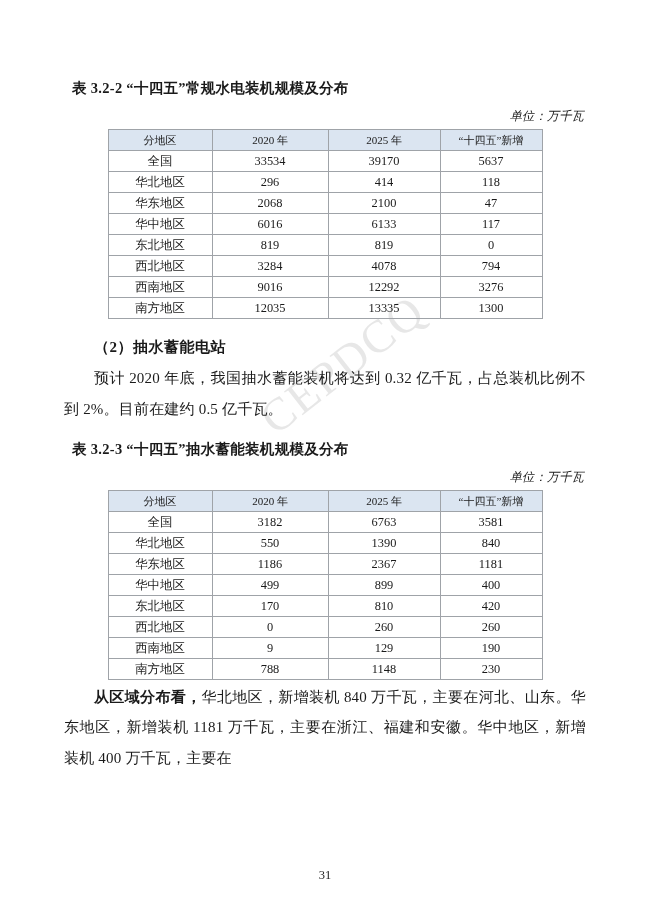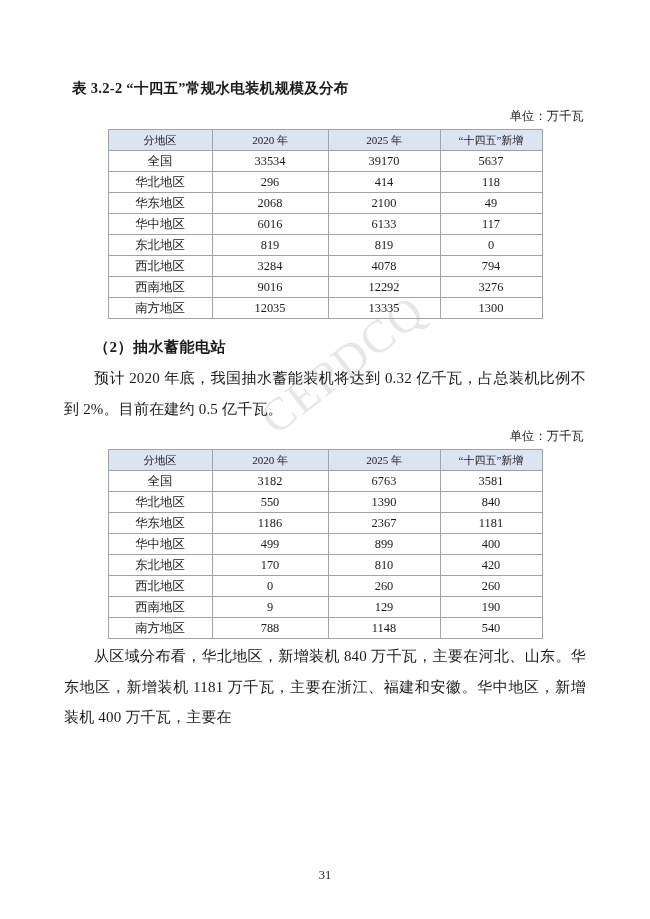--- a/index.html
+++ b/index.html
@@ -53,20 +53,21 @@
   }
   .caption-top-1 { padding-top: 70px; }
   .caption-top-2 { padding-top: 6px; }
 
   .unit-line {
     text-align: right;
     font-size: 12.2px;
     margin: 3px 0 4px 0;
     padding-right: 2px;
     letter-spacing: 0.2px;
+    font-style: italic;
   }
 
   table.data-table {
     border-collapse: collapse;
     width: 434px;
     margin: 0 auto;
     table-layout: fixed;
     font-size: 12.4px;
   }
   table.data-table th,
@@ -101,21 +102,21 @@
   p.body-text {
     font-size: 15px;
     line-height: 2.05;
     margin: 2px 0 0 0;
     text-indent: 30px;
     text-align: justify;
     text-justify: inter-ideograph;
     letter-spacing: 0.2px;
   }
   p.body-text .lead {
-    font-weight: normal;
+    font-weight: bold;
   }
 
   .page-number {
     position: absolute;
     bottom: 44px;
     left: 0;
     width: 650px;
     text-align: center;
     font-size: 12.5px;
     color: #222;
@@ -159,21 +160,21 @@
         <tr>
           <td>华北地区</td>
           <td>296</td>
           <td>414</td>
           <td>118</td>
         </tr>
         <tr>
           <td>华东地区</td>
           <td>2068</td>
           <td>2100</td>
-          <td>49</td>
+          <td>47</td>
         </tr>
         <tr>
           <td>华中地区</td>
           <td>6016</td>
           <td>6133</td>
           <td>117</td>
         </tr>
         <tr>
           <td>东北地区</td>
           <td>819</td>
@@ -199,20 +200,21 @@
           <td>1300</td>
         </tr>
       </tbody>
     </table>
 
     <div class="heading">（2）抽水蓄能电站</div>
 
     <p class="body-text">预计 2020 年底，我国抽水蓄能装机将达到 0.32 亿千瓦，占总装机比例不到 2%。目前在建约 0.5 亿千瓦。</p>
 
 
+    <div class="table-caption caption-top-2">表 3.2-3 “十四五”抽水蓄能装机规模及分布</div>
     <div class="unit-line">单位：万千瓦</div>
 
     <table class="data-table">
       <colgroup>
           <col class="c1">
           <col class="c2">
           <col class="c3">
           <col class="c4">
         </colgroup>
       <thead>
@@ -263,21 +265,21 @@
         <tr>
           <td>西南地区</td>
           <td>9</td>
           <td>129</td>
           <td>190</td>
         </tr>
         <tr>
           <td>南方地区</td>
           <td>788</td>
           <td>1148</td>
-          <td>540</td>
+          <td>230</td>
         </tr>
       </tbody>
     </table>
 
     <p class="body-text"><span class="lead">从区域分布看，</span><span>华北地区，新增装机 840 万千瓦，主要在河北、山东。华东地区，新增装机 1181 万千瓦，主要在浙江、福建和安徽。华中地区，新增装机 400 万千瓦，主要在</span></p>
 
   </div>
 
   <div class="page-number">31</div>
 

